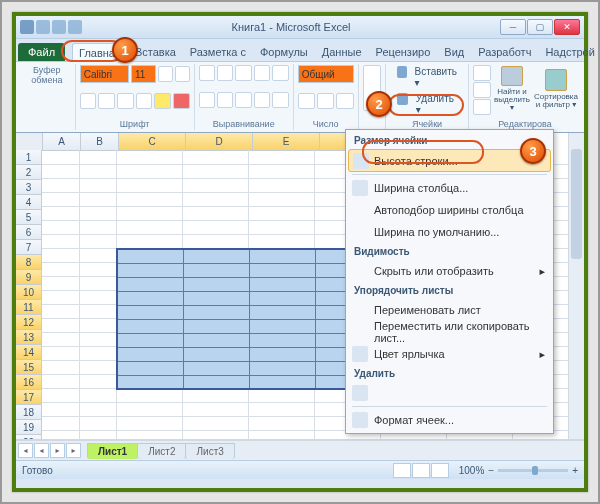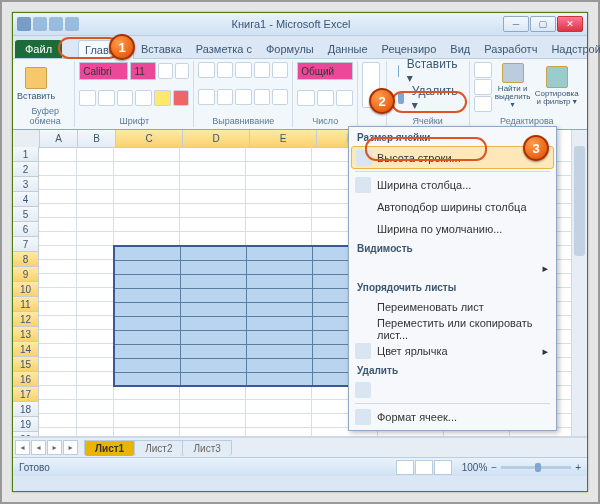--- a/index.html
+++ b/index.html
@@ -1,38 +1,38 @@
 <!DOCTYPE html>
 <html><head>
 <meta charset="utf-8">
 <style>
 html,body{margin:0;padding:0;font-family:"Segoe UI",Tahoma,sans-serif;font-size:11px;color:#333;background:#ddd}
 .outer{width:600px;height:504px;position:relative;box-sizing:border-box;border:2px solid #999;padding:10px;background:#e6e6e6}
-.window{position:relative;width:100%;height:100%;background:#dbe7f5;border:1px solid #4d7c0f;box-shadow:0 0 2px rgba(0,0,0,.3);box-sizing:border-box}
+.window{position:relative;width:100%;height:100%;background:#dbe7f5;border:4px solid #4d7c0f;box-shadow:0 0 2px rgba(0,0,0,.3);box-sizing:border-box}
 .titlebar{height:22px;background:linear-gradient(#e9f2fb,#cfe1f3);display:flex;align-items:center;padding:0 4px;border-bottom:1px solid #b7cde2}
 .titlebar .tcenter{flex:1;text-align:center;font-size:11px;color:#3b5573}
 .titlebar .qat{display:flex;gap:2px;align-items:center}
 .qat .qi{width:14px;height:14px;border-radius:2px;background:#4b7eb2;opacity:.7}
 .winbtns{display:flex;gap:1px}
 .winbtn{width:24px;height:14px;border:1px solid #8fa9c4;border-radius:2px;background:linear-gradient(#f4f9ff,#dbe7f5);display:flex;align-items:center;justify-content:center;font-size:9px;color:#4a6a8a}
 .winbtn.close{background:linear-gradient(#f79,#d34);color:#fff;border-color:#c33}
 .ribbon-tabs{height:22px;display:flex;align-items:flex-end;padding-left:2px;background:transparent;gap:0}
-.filetab{background:#1e6b3a;color:#fff;padding:3px 10px;border-radius:3px 3px 0 0;font-size:11px;margin-right:16px}
+.filetab{background:#1e6b3a;color:#fff;padding:3px 10px;border-radius:3px 3px 0 0;font-size:11px;margin-right:7px}
 .rtab{padding:3px 6px;font-size:11px;color:#3a5773;border:1px solid transparent;border-bottom:none;border-radius:3px 3px 0 0;cursor:default;white-space:nowrap}
 .rtab.active{background:#f5faff;border-color:#b7cde2;color:#3a5773;position:relative;top:1px}
 .ribbon{height:66px;background:#f2f7fc;border-top:1px solid #b7cde2;border-bottom:1px solid #8fa9c4;display:flex;padding:2px 3px}
 .group{border-right:1px solid #d0dce8;padding:1px 4px 0 4px;display:flex;flex-direction:column;justify-content:space-between}
 .group .rowset{display:flex;gap:2px;align-items:center}
 .group .label{text-align:center;font-size:9px;color:#5a7896;padding-bottom:1px}
 .bigbtn{width:30px;height:46px;border:1px solid transparent;border-radius:2px;display:flex;flex-direction:column;align-items:center;justify-content:center;font-size:9px;color:#3a5773;gap:2px}
 .bigbtn .ic{width:20px;height:20px;background:#f6c76b;border:1px solid #c9a24a;border-radius:2px}
 .sicon{width:16px;height:14px;border:1px solid #c4d4e4;border-radius:2px;background:#fff}
-.fontbox,.sizebox{height:16px;border:1px solid #b7cde2;background:#ec4899;font-size:10px;display:flex;align-items:center;padding:0 3px}
+.fontbox,.sizebox{height:16px;border:1px solid #b7cde2;background:#f97316;font-size:10px;display:flex;align-items:center;padding:0 3px}
 .fontbox{width:52px}.sizebox{width:22px}
-.cellbtn{height:16px;display:flex;align-items:center;gap:8px;padding:0 6px;font-size:12px;color:#3a5773;border:1px solid transparent;border-radius:2px}
+.cellbtn{height:16px;display:flex;gap:8px;padding:0 6px;font-size:10px;color:#3a5773;border:1px solid transparent;border-radius:2px}
 .cellbtn .dot{width:12px;height:12px;background:#7ea8d0;border-radius:2px}
 .cellbtn.format{border-color:#f0a020;background:#fff0d6}
 .formula{height:19px;background:#fff;border-top:1px solid #cfd9e4;border-bottom:1px solid #cfd9e4;display:flex;align-items:center}
 .namebox{width:70px;height:100%;border-right:1px solid #cfd9e4;display:flex;align-items:center;padding:0 5px;font-size:10px;background:#fff}
 .fxlbl{padding:0 6px;color:#888;font-style:italic;font-size:10px}
 .grid-area{position:relative;background:#fff;height:306px;overflow:hidden;border-bottom:1px solid #cfd9e4}
 .colhead{position:absolute;top:0;left:0;right:0;height:17px;display:flex}
 .corner{width:26px;height:17px;background:#e9eef4;border-right:1px solid #c4cdd6;border-bottom:1px solid #c4cdd6}
 .ch{height:17px;background:linear-gradient(#f4f8fc,#e3ebf4);border-right:1px solid #c4cdd6;border-bottom:1px solid #c4cdd6;text-align:center;font-size:10px;color:#3a5773;display:flex;align-items:center;justify-content:center}
 .ch.sel{background:linear-gradient(#ffe9a8,#f9d26b)}
@@ -54,21 +54,21 @@
 .ddmenu .mi .mic{position:absolute;left:4px;width:16px;height:16px;border-radius:2px;background:#d9e5f1}
 .ddmenu .mi.hl{background:#fce8b8;border:1px solid #e8b64c;border-radius:3px;padding-left:25px;height:17px}
 .ddmenu .sep{height:1px;background:#cfd9e4;margin:2px 4px}
 
 .callout{position:absolute;width:22px;height:22px;border-radius:50%;background:radial-gradient(circle at 35% 30%,#ff9c4a,#e04a00);border:2px solid #a83000;color:#fff;font-weight:bold;font-size:13px;display:flex;align-items:center;justify-content:center;z-index:80;box-shadow:0 1px 2px rgba(0,0,0,.4)}
 .redring{position:absolute;border:2px solid #d52;border-radius:11px;z-index:75;pointer-events:none}
 .sheettabs{height:19px;background:#e7edf4;display:flex;align-items:center;padding-left:2px;border-top:1px solid #cfd9e4}
 .navset{display:flex;gap:1px;margin-right:6px}
 .navset span{width:13px;height:13px;background:#fff;border:1px solid #b7cde2;font-size:8px;display:flex;align-items:center;justify-content:center;color:#667}
 .stab{padding:2px 10px;background:#fff;border:1px solid #b7cde2;border-bottom:none;border-radius:0 0 3px 3px;font-size:10px;margin-right:-1px}
-.stab.active{font-weight:bold;background:#eab308}
+.stab.active{font-weight:bold;background:#bef264}
 .stab.inactive{background:#e3ebf4;color:#666}
 .statusbar{height:18px;background:linear-gradient(#e9f2fb,#cfe1f3);display:flex;align-items:center;justify-content:space-between;padding:0 6px;font-size:10px;color:#3a5773;border-top:1px solid #b7cde2}
 .zoomctrl{display:flex;align-items:center;gap:4px}
 .zslider{width:70px;height:3px;background:#b7cde2;position:relative}
 .zslider::after{content:"";position:absolute;left:48%;top:-3px;width:6px;height:9px;background:#7ea8d0;border-radius:2px}
 .viewbtns{display:flex;gap:1px;margin-right:6px}
 .viewbtns span{width:16px;height:13px;border:1px solid #b7cde2;background:#fff}
 .scrollbar-v{position:absolute;right:0;top:0;bottom:0;width:15px;background:#e7edf4;border-left:1px solid #cfd9e4}
 .scrollbar-v .thumb{position:absolute;left:2px;right:2px;top:16px;height:110px;background:#c2d2e2;border-radius:3px}
 </style>
@@ -103,24 +103,20 @@
     <div class="rtab">Рецензиро</div>
     <div class="rtab">Вид</div>
     <div class="rtab">Разработч</div>
     <div class="rtab">Надстрой</div>
     <div class="rtab">Foxit PD</div>
 
   </div>
 
   <div class="ribbon">
     <div class="group" style="width:52px">
-      <div class="bigbtn">
-        <div class="ic"></div>
-        <span>Вставить</span>
-      </div>
       <div class="label">Буфер обмена</div>
     </div>
     <div class="group" style="width:110px">
       <div class="rowset">
         <div class="fontbox">Calibri</div>
         <div class="sizebox">11</div>
         <div class="sicon"></div>
         <div class="sicon"></div>
       </div>
       <div class="rowset">
@@ -323,20 +319,21 @@
           <span>Ширина столбца...</span>
         </div>
     <div class="mi">
           <span>Автоподбор ширины столбца</span>
         </div>
     <div class="mi">
           <span>Ширина по умолчанию...</span>
         </div>
     <div class="hdr">Видимость</div>
     <div class="mi">
+          <span>Скрыть или отобразить</span>
           <span style="margin-left:auto">▸</span>
         </div>
     <div class="hdr">Упорядочить листы</div>
     <div class="mi">
           <span>Переименовать лист</span>
         </div>
     <div class="mi">
           <span>Переместить или скопировать лист...</span>
         </div>
     <div class="mi">

